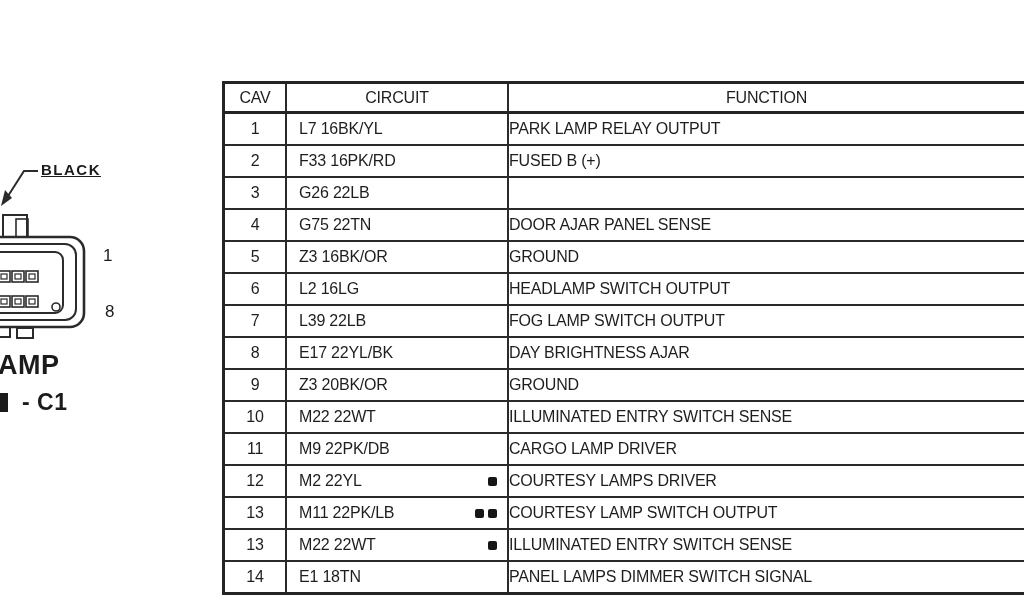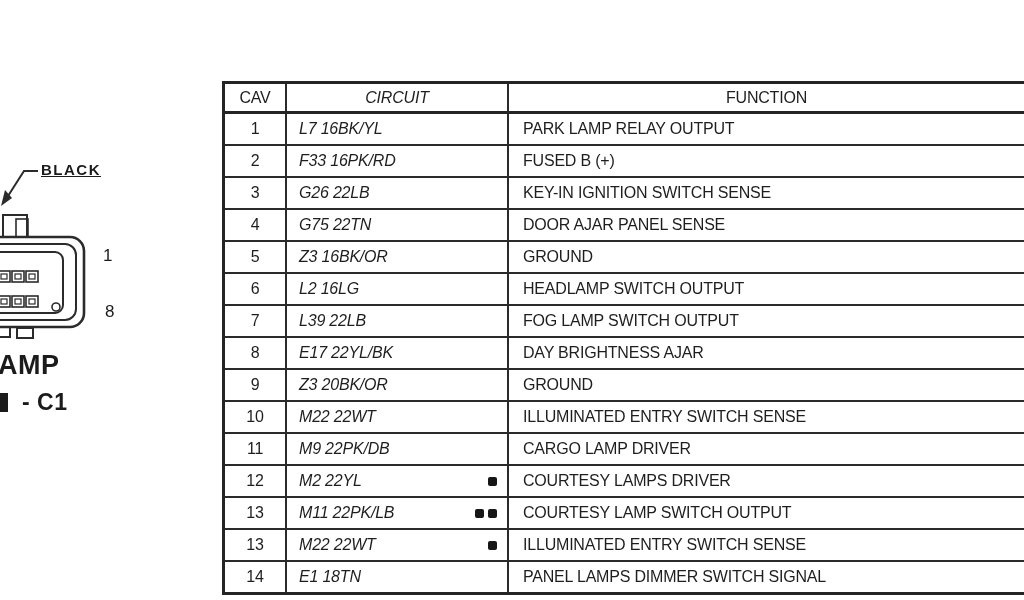--- a/index.html
+++ b/index.html
@@ -17,22 +17,22 @@
     border-bottom:3px solid #242424;
     box-sizing:border-box;
     margin-top:36px;
   }
   .trow{display:flex;align-items:center;height:30px;border-bottom:2px solid #2a2a2a;}
   .trow:last-child{border-bottom:none;}
   .trow.header{height:27px;border-bottom:3px solid #242424;}
   .cell{box-sizing:border-box;height:100%;display:flex;align-items:center;
         font-size:16px;letter-spacing:-0.2px;white-space:nowrap;overflow:hidden;}
   .cell.cav{width:62px;justify-content:center;border-right:2px solid #2a2a2a;}
-  .cell.circuit{width:222px;border-right:2px solid #2a2a2a;padding-left:12px;position:relative;font-style:italic;}
-  .cell.function{flex:1;padding-left:14px;}
+  .cell.circuit{width:222px;border-right:2px solid #2a2a2a;padding-left:12px;position:relative;}
+  .cell.function{flex:1;}
   .trow.header .cell{justify-content:center;padding-left:0;font-size:16px;}
   .dots{position:absolute;right:10px;top:0;height:100%;display:flex;align-items:center;gap:4px;}
   .dot{width:9px;height:9px;background:#161616;border-radius:2px;display:inline-block;}
   
   .connector-area{position:absolute;left:0;top:0;width:220px;height:600px;}
   .connector-svg{position:absolute;left:0;top:0;overflow:hidden;}
   .lbl{position:absolute;font-weight:bold;color:#1b1b1b;}
   .black-label{left:41px;top:161px;font-size:15px;letter-spacing:1.5px;text-decoration:underline;}
   .pin-label-1{left:103px;top:246px;font-size:17px;font-weight:normal;}
   .pin-label-8{left:105px;top:302px;font-size:17px;font-weight:normal;}
@@ -110,21 +110,20 @@
       <span class="dots"></span>
     </div>
     <div class="cell function">FUSED B (+)</div>
   </div>
       <div class="trow">
     <div class="cell cav">3</div>
     <div class="cell circuit">
       <span>G26 22LB</span>
       <span class="dots"></span>
     </div>
-    <div class="cell function">KEY-IN IGNITION SWITCH SENSE</div>
   </div>
       <div class="trow">
     <div class="cell cav">4</div>
     <div class="cell circuit">
       <span>G75 22TN</span>
       <span class="dots"></span>
     </div>
     <div class="cell function">DOOR AJAR PANEL SENSE</div>
   </div>
       <div class="trow">

